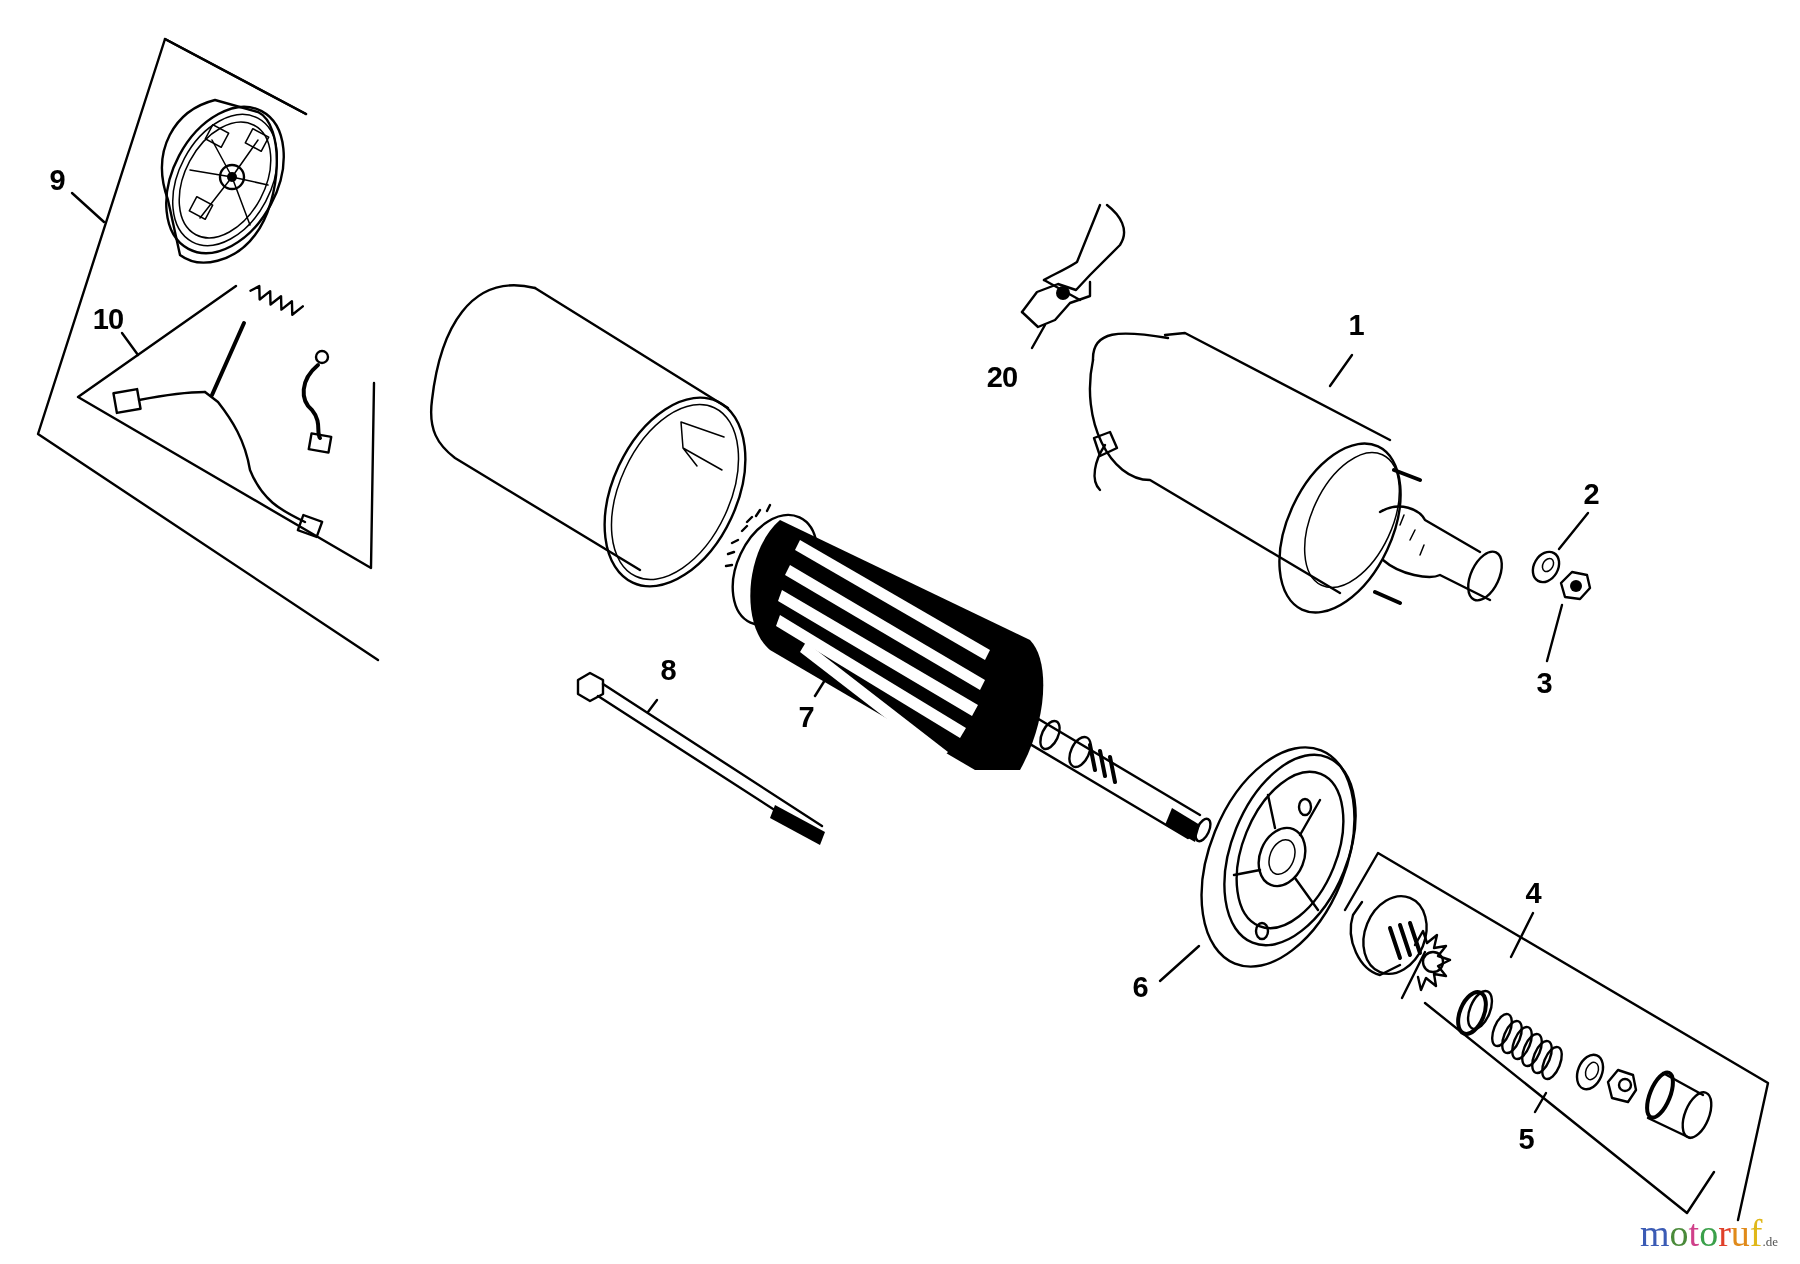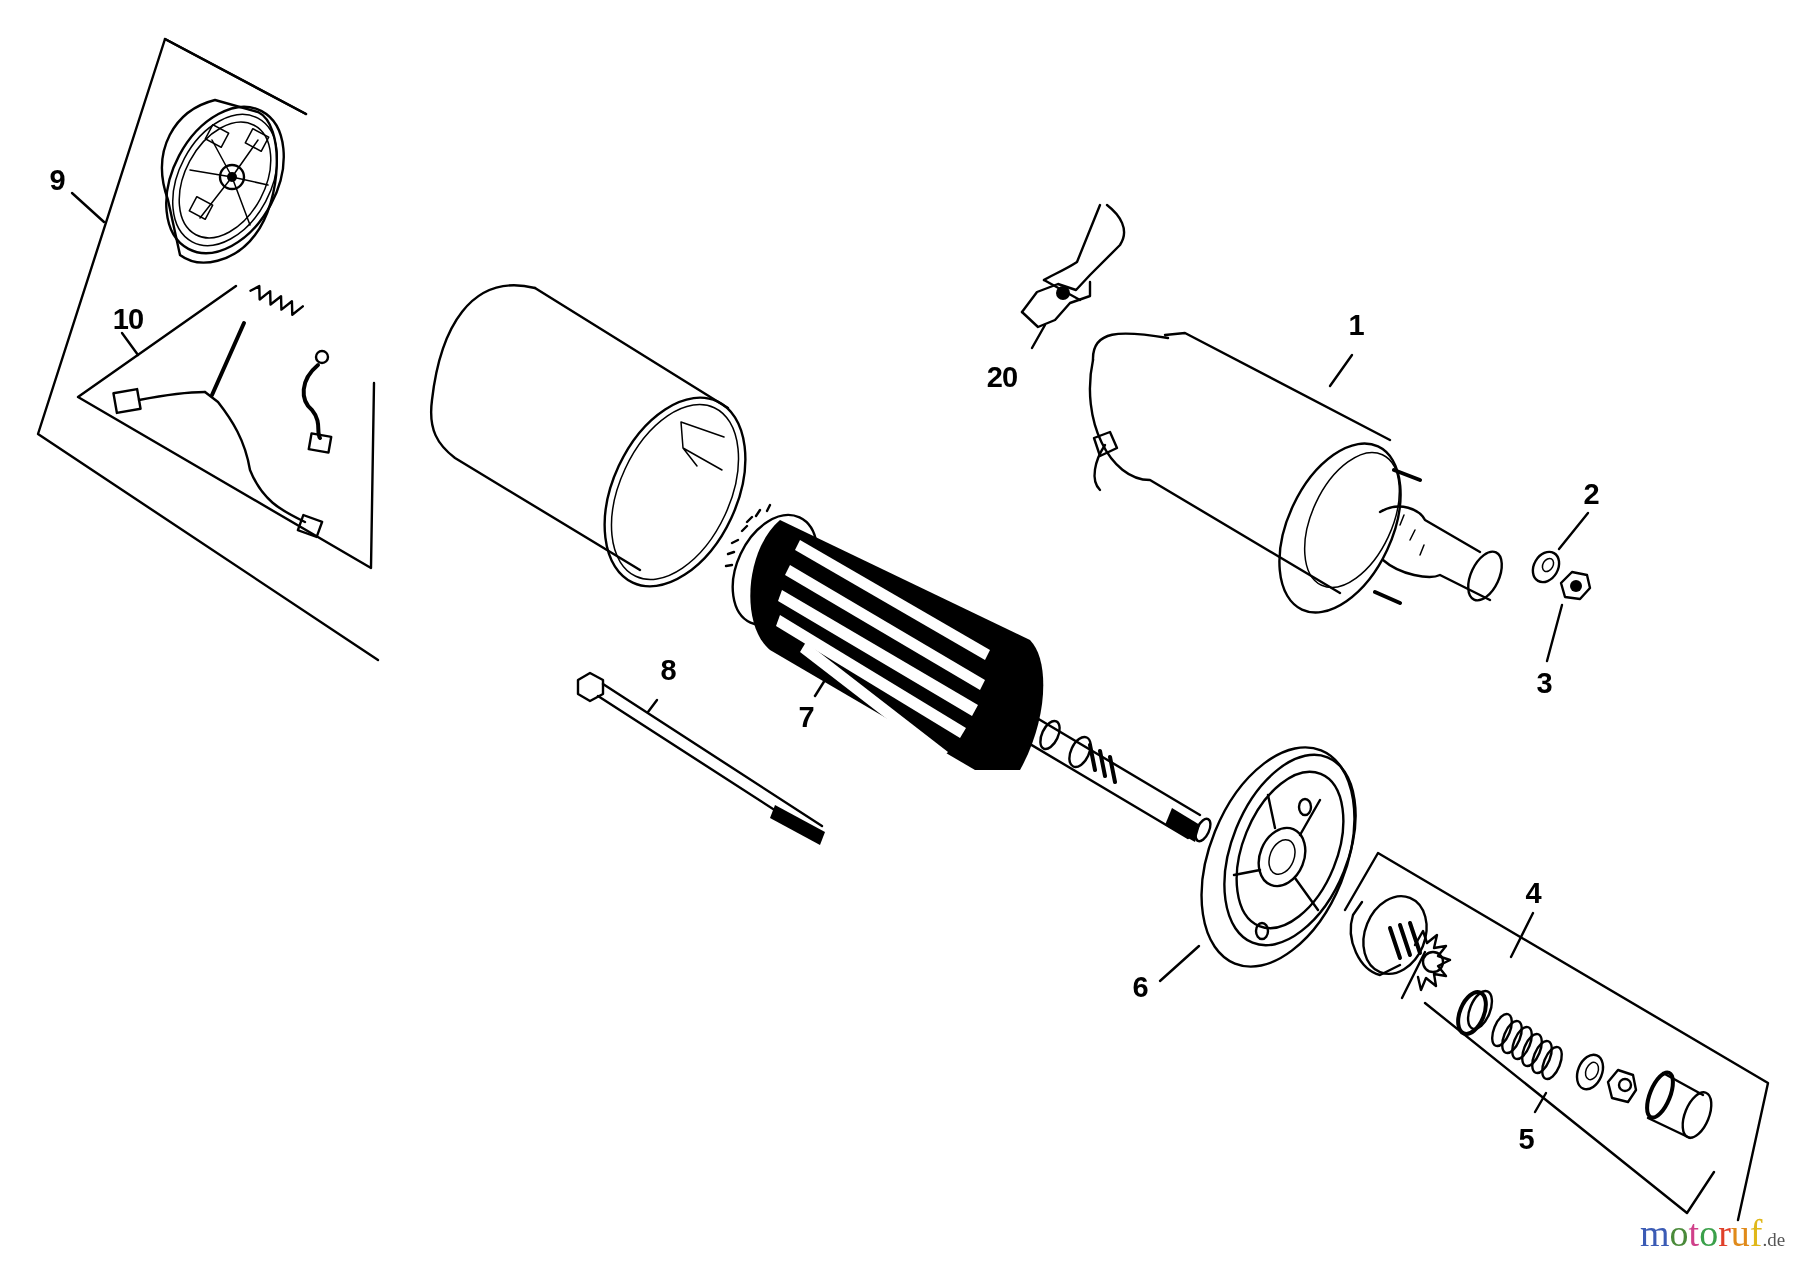--- a/index.html
+++ b/index.html
@@ -23,21 +23,21 @@
   }
   .watermark {
     position: absolute;
     left: 1640px;
     top: 1214px;
     font-family: "Liberation Serif", serif;
     font-size: 38px;
     line-height: 1;
     white-space: nowrap;
   }
-  .watermark .tld { font-size: 19px; color: #555; }
+  .watermark .tld { font-size: 13px; color: #555; }
 </style>
 </head>
 <body>
 
 <svg id="stage" viewBox="0 0 1800 1264" xmlns="http://www.w3.org/2000/svg">
 
   <g>
 
     <polyline class="ink" points="306,114 165,39 38,434 378,660"></polyline>
     <line class="ink" x1="165" y1="39" x2="306" y2="114"></line>
@@ -194,18 +194,18 @@
 
 <div class="callout" style="left:1356px; top:325px;">1</div>
 <div class="callout" style="left:1591px; top:494px;">2</div>
 <div class="callout" style="left:1544px; top:683px;">3</div>
 <div class="callout" style="left:1533px; top:893px;">4</div>
 <div class="callout" style="left:1526px; top:1139px;">5</div>
 <div class="callout" style="left:1140px; top:987px;">6</div>
 <div class="callout" style="left:806px; top:717px;">7</div>
 <div class="callout" style="left:668px; top:670px;">8</div>
 <div class="callout" style="left:57px; top:180px;">9</div>
-<div class="callout" style="left:128px; top:319px;">10</div>
+<div class="callout" style="left:108px; top:319px;">10</div>
 <div class="callout" style="left:1002px; top:377px;">20</div>
 
 <div class="watermark">
   <span style="color: rgb(59, 91, 181);">m</span><span style="color: rgb(74, 138, 58);">o</span><span style="color: rgb(208, 64, 138);">t</span><span style="color: rgb(58, 160, 74);">o</span><span style="color: rgb(224, 64, 42);">r</span><span style="color: rgb(224, 138, 26);">u</span><span style="color: rgb(224, 184, 26);">f</span><span class="tld">.de</span>
 </div>
 
 </body></html>

